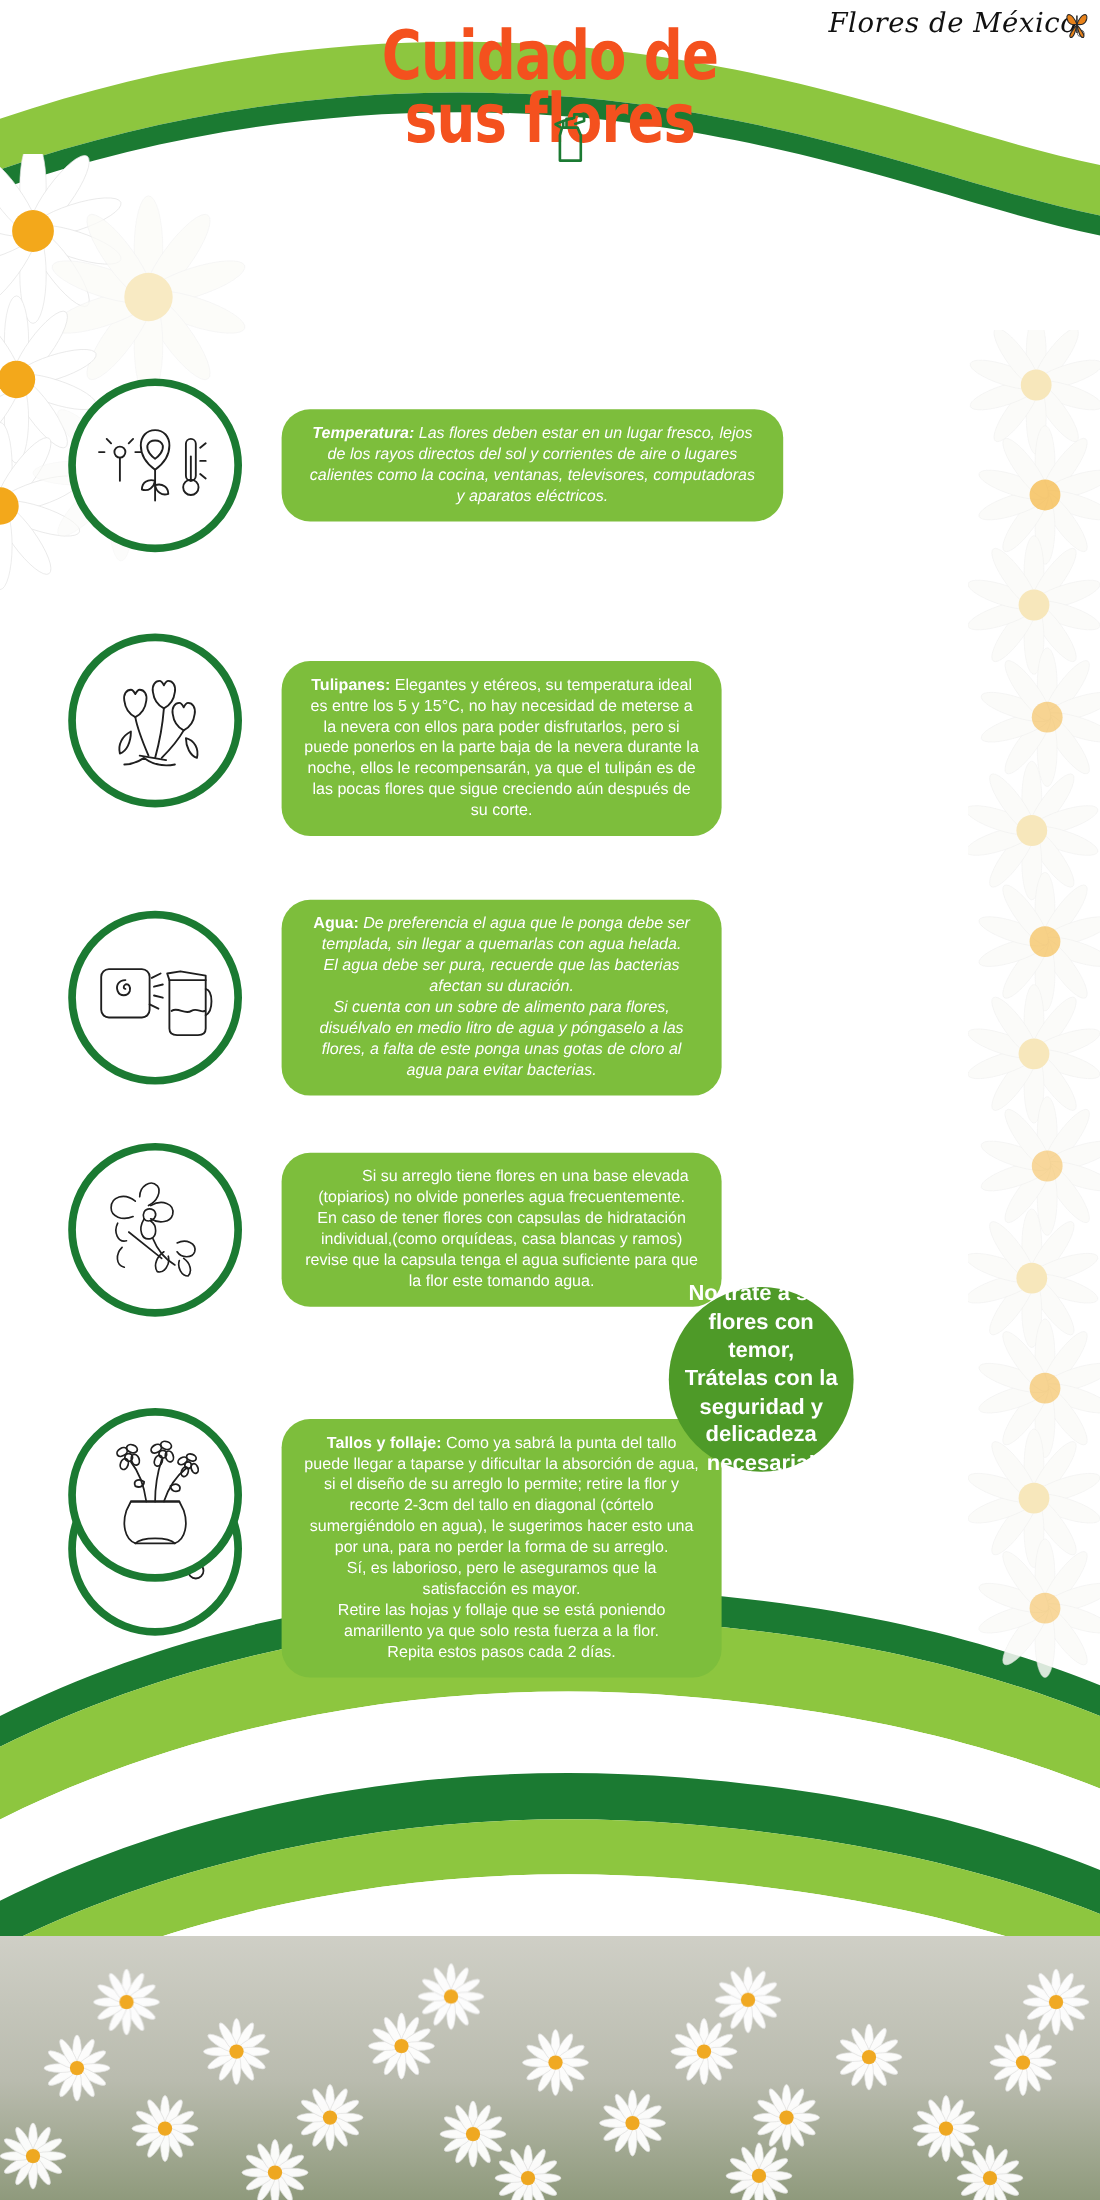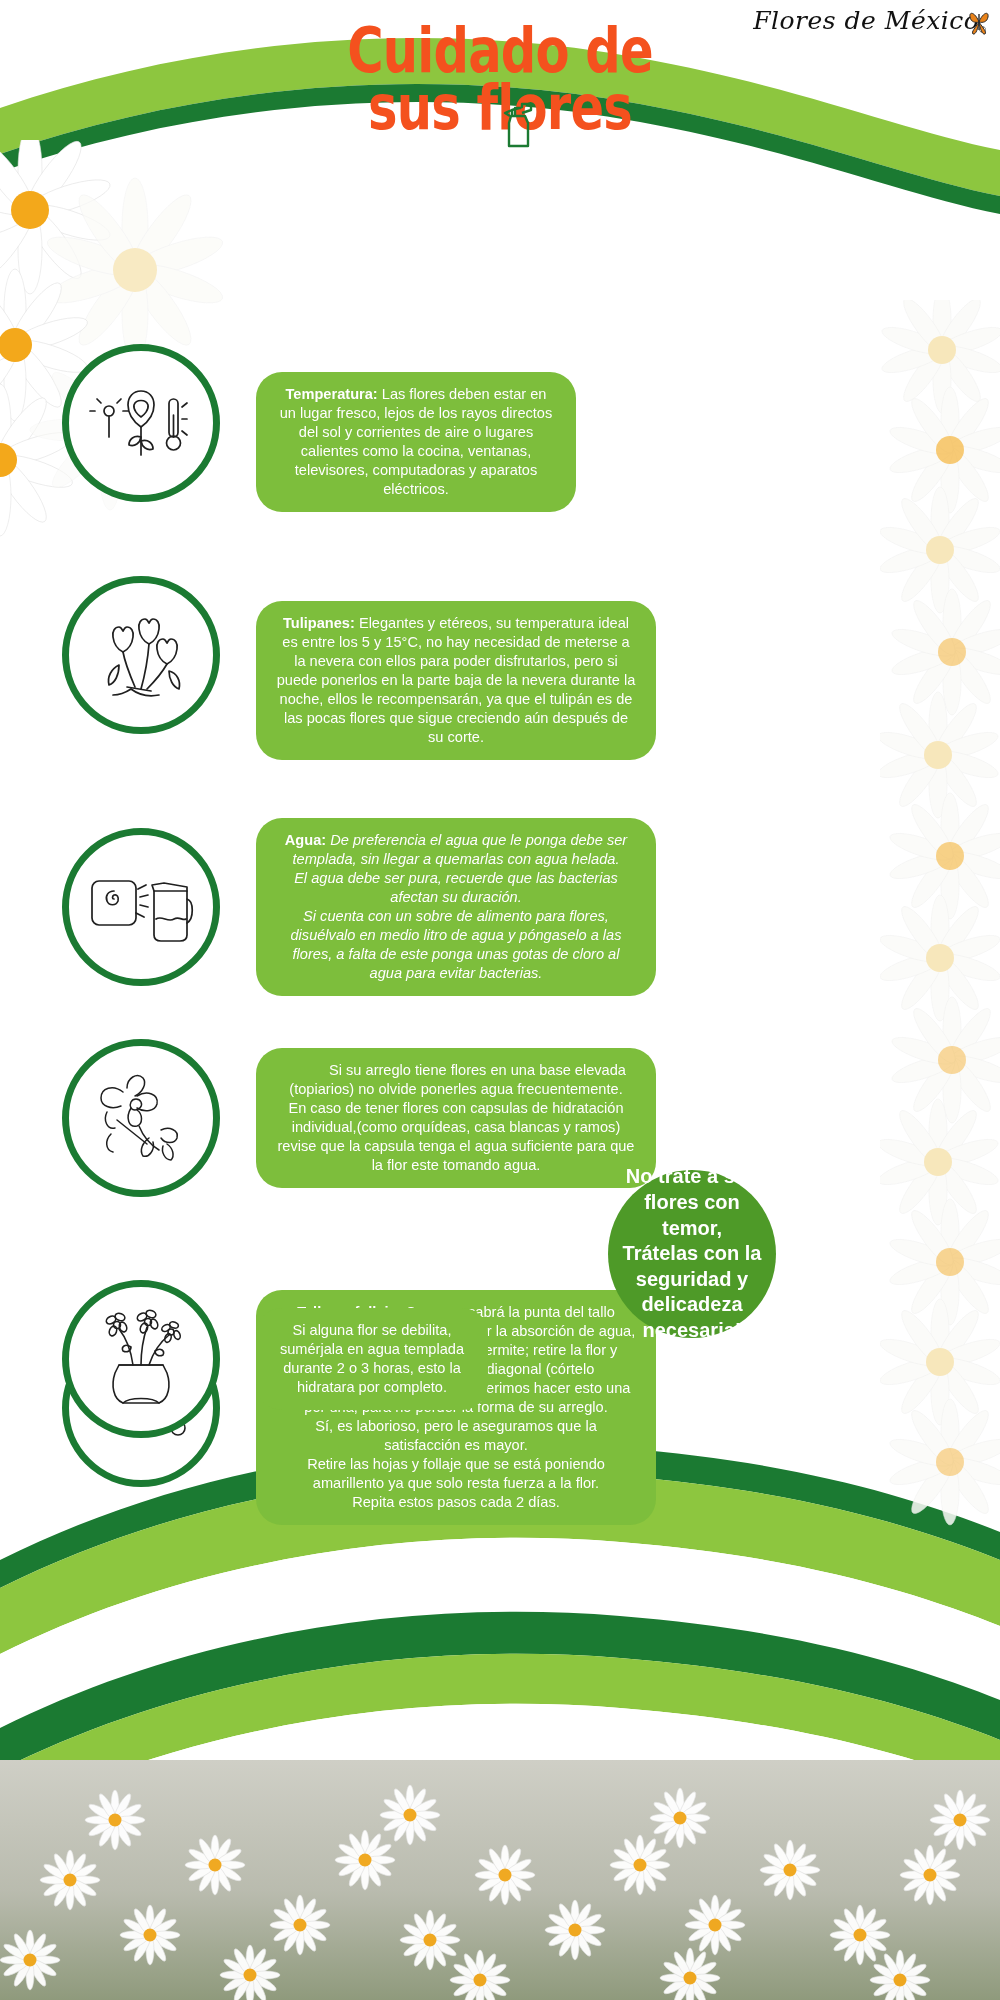--- a/index.html
+++ b/index.html
@@ -386,21 +386,21 @@
         <circle cx="22" cy="36" r="5"></circle>
         <path d="M22,41 L22,62"></path>
         <path d="M14,28 L10,24 M30,28 L34,24 M8,36 L3,36 M36,36 L41,36"></path>
         <rect x="82" y="24" width="9" height="38" rx="4.5"></rect>
         <circle cx="86.5" cy="68" r="7"></circle>
         <path d="M86.5,62 L86.5,40"></path>
         <path d="M95,32 L100,28 M95,44 L100,44 M95,56 L100,60"></path>
       </g>
     </svg>
   </div>
-  <div class="card" style="left:256px; top:372px; width:320px;">
+  <div class="card" style="left:256px; top:372px; width:456px;font-style:italic;">
     <p><b>Temperatura:</b><span> Las flores deben estar en un lugar fresco, lejos de los rayos directos del sol y corrientes de aire o lugares calientes como la cocina, ventanas, televisores, computadoras y aparatos eléctricos.</span></p>
   </div>
 
   <div class="icon-circle" style="left: 62px; top: 575.5px; width: 158px; height: 158px;">
     <svg width="104" height="100" viewBox="0 0 104 100">
       <g fill="none" stroke="#1f1f1f" stroke-width="1.7" stroke-linecap="round" stroke-linejoin="round">
         <path d="M30,22 C26,22 23,26 24,32 C25,40 30,45 34,47 C38,45 43,40 44,32 C45,26 42,22 38,22 C36,22 35,24 34,26 C33,24 32,22 30,22 Z"></path>
         <path d="M56,14 C52,14 49,18 50,24 C51,32 56,37 60,39 C64,37 69,32 70,24 C71,18 68,14 64,14 C62,14 61,16 60,18 C59,16 58,14 56,14 Z"></path>
         <path d="M74,34 C70,34 67,38 68,44 C69,52 74,57 78,59 C82,57 87,52 88,44 C89,38 86,34 82,34 C80,34 79,36 78,38 C77,36 76,34 74,34 Z"></path>
         <path d="M34,47 C36,58 40,68 46,82"></path>
@@ -518,17 +518,14 @@
           <ellipse cx="85" cy="18" rx="4.5" ry="3" transform="rotate(20 85 18)"></ellipse>
           <ellipse cx="88" cy="28" rx="4.5" ry="3" transform="rotate(70 88 28)"></ellipse>
           <ellipse cx="79" cy="31" rx="4.5" ry="3" transform="rotate(-70 79 31)"></ellipse>
         </g>
         <path d="M42,40 C36,36 32,40 34,44 C38,46 42,44 42,40 Z"></path>
         <path d="M66,44 C72,40 76,44 74,48 C70,50 66,48 66,44 Z"></path>
       </g>
     </svg>
   </div>
 
-  <div class="card" style="left:256px; top:1308px; width:232px;">
-    <p><span>Si alguna flor se debilita, sumérjala en agua templada durante 2 o 3 horas, esto la hidratara por completo.</span></p>
-  </div>
 
 </div>
 
 </body></html>

